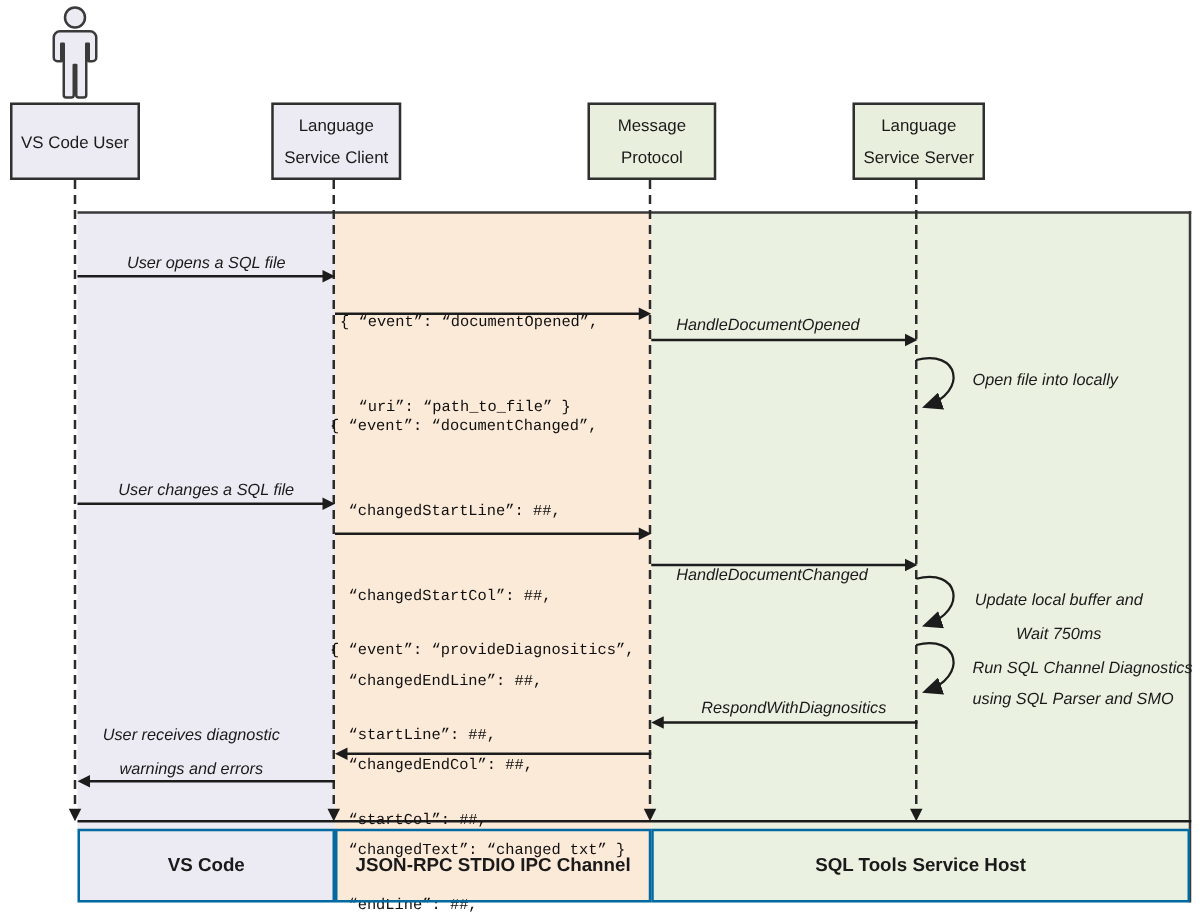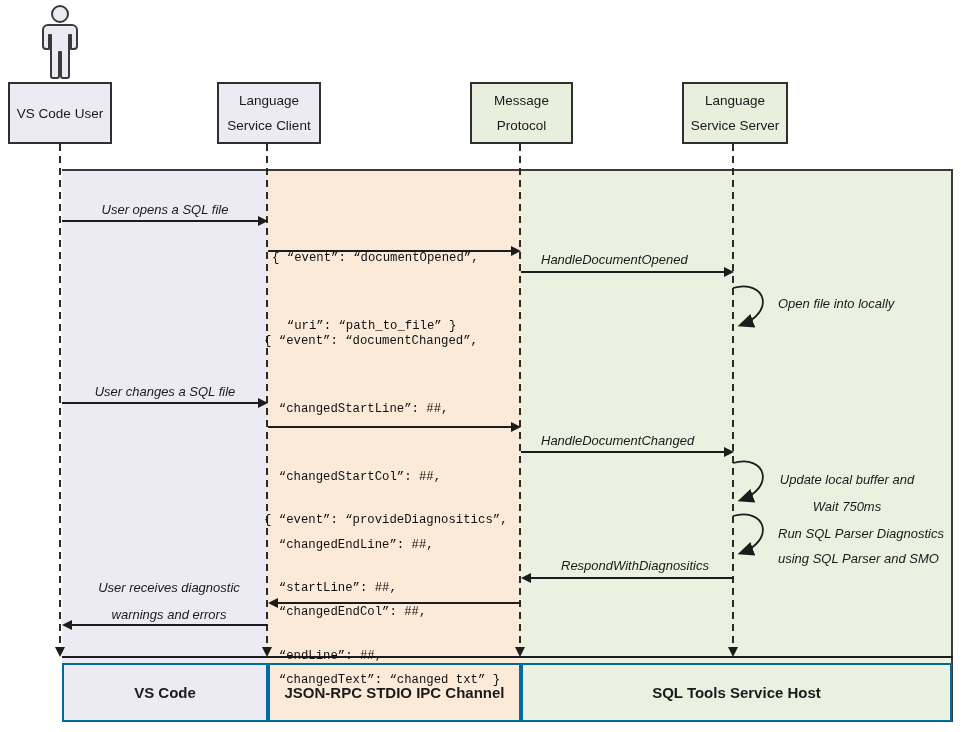--- a/index.html
+++ b/index.html
@@ -125,56 +125,57 @@
     <div>  “changedText”: “changed txt” }</div>
   </div>
 
   <div class="msg-label centered" style="left:62px;width:206px;top:384px;">User changes a SQL file</div>
   <div class="aline" style="left:62px;top:402px;width:198px;"></div>
   <div class="head-right" style="left:258px;top:398px;"></div>
 
   <div class="aline" style="left:268px;top:426px;width:245px;"></div>
   <div class="head-right" style="left:511px;top:422px;"></div>
 
-  <div class="msg-label" style="left:541px;top:433px;">HandleDocumentChanged</div>
+  <div class="msg-label" style="left:541px;top:452px;">HandleDocumentChanged</div>
   <div class="aline" style="left:521px;top:451px;width:205px;"></div>
   <div class="head-right" style="left:724px;top:447px;"></div>
 
   <svg class="loop-svg" style="left:733px;top:458px;" width="42" height="48" viewBox="0 0 42 48">
     <path d="M0,5 C34,-4 42,30 8,42" stroke="#1c1c1c" stroke-width="1.8" fill="none" marker-end="url(#mh)"></path>
   </svg>
   <div class="note centered" style="left:762px;top:466px;width:170px;">
     <div>Update local buffer and</div>
     <div>Wait 750ms</div>
   </div>
 
   <svg class="loop-svg" style="left:733px;top:511px;" width="42" height="48" viewBox="0 0 42 48">
     <path d="M0,5 C34,-4 42,30 8,42" stroke="#1c1c1c" stroke-width="1.8" fill="none" marker-end="url(#mh)"></path>
   </svg>
   <div class="note" style="left:778px;top:521px;line-height:25px;">
-    <div>Run SQL Parser Diagnostics</div>
+    <div>Run SQL Channel Diagnostics</div>
     <div>using SQL Parser and SMO</div>
   </div>
 
   <div class="payload" style="left:264px;top:464px;">
     <div>{ “event”: “provideDiagnositics”,</div>
     <div>  “startLine”: ##,</div>
+    <div>  “startCol”: ##,</div>
     <div>  “endLine”: ##,</div>
     
     
   </div>
 
   <div class="msg-label" style="left:541px;top:558px;margin-left:20px;">RespondWithDiagnositics</div>
   <div class="aline" style="left:529px;top:577px;width:205px;"></div>
   <div class="head-left" style="left:521px;top:573px;"></div>
 
   <div class="aline" style="left:276px;top:602px;width:245px;"></div>
   <div class="head-left" style="left:268px;top:598px;"></div>
 
-  <div class="msg-label centered" style="left:78px;width:182px;top:574px;line-height:27px;">
+  <div class="msg-label centered" style="left:62px;width:182px;top:574px;line-height:27px;">
     <div>User receives diagnostic</div>
     <div>warnings and errors</div>
   </div>
   <div class="aline" style="left:70px;top:624px;width:198px;"></div>
   <div class="head-left" style="left:62px;top:620px;"></div>
 
   <div class="footer-box" style="left:62px;width:206px;">
     <div>VS Code</div>
   </div>
   <div class="footer-box" style="left:268px;width:253px;">

